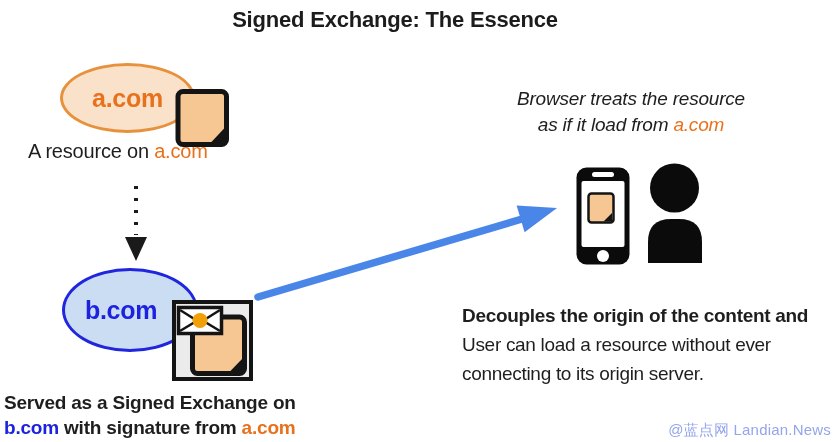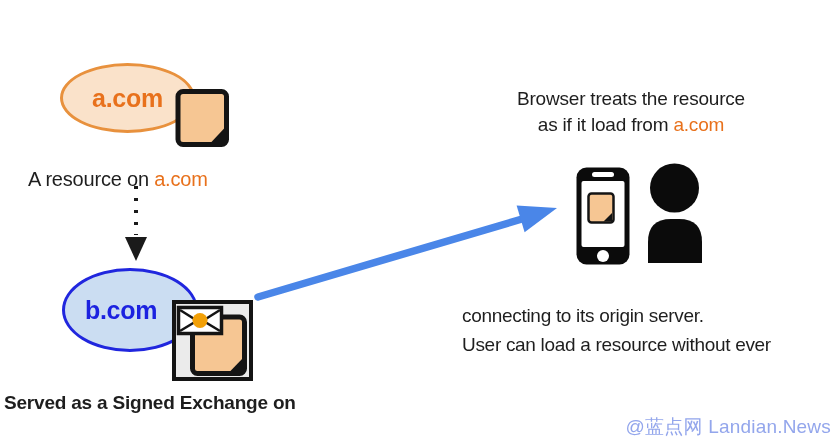--- a/index.html
+++ b/index.html
@@ -19,35 +19,36 @@
   }
   .ellipse-a{
     left:60px;top:63px;width:135px;height:70px;
     background:#fae2ca;border:3px solid #e8913d;color:#e8711c;
   }
   .ellipse-b{
     left:62px;top:268px;width:136px;height:84px;
     background:#cbddf2;border:3px solid #2026de;color:#1c22e0;
     padding-right:18px;
   }
-  .caption-a{left:28px;top:168px;font-size:20px;letter-spacing:-0.2px;white-space:nowrap;}
+  .caption-a{left:28px;top:140px;font-size:20px;letter-spacing:-0.2px;white-space:nowrap;}
   .caption-b{left:4px;top:390px;font-size:19px;line-height:25px;letter-spacing:-0.2px;white-space:nowrap;font-weight:bold;}
-  .browser-caption{left:455px;top:86px;width:352px;text-align:center;font-size:19px;line-height:26px;letter-spacing:-0.2px;}
+  .browser-caption{left:455px;top:86px;width:352px;text-align:center;font-size:19px;line-height:26px;letter-spacing:-0.2px;font-style:italic;}
   .summary{left:462px;top:301px;width:374px;font-size:19px;line-height:29px;letter-spacing:-0.3px;white-space:nowrap;}
   .summary .bold{font-weight:700;}
   .orange{color:#e8711c;}
   .blue{color:#1c22e0;}
-  .watermark{right:6px;bottom:2px;font-size:19px;color:#93a6ec;letter-spacing:0.2px;}
+  .watermark{right:6px;bottom:2px;font-size:15px;color:#93a6ec;letter-spacing:0.2px;}
   svg{display:block;}
 </style>
 </head>
 <body>
 
 <div class="stage">
 
+  <div class="abs title">Signed Exchange: The Essence</div>
 
   <div class="abs ellipse ellipse-a">
     <span>a.com</span>
   </div>
 
   <svg class="abs" style="left:175px;top:88px;" width="55" height="60" viewBox="0 0 55 60">
     <rect x="3" y="3.5" width="48.5" height="53" rx="5" fill="#f6c693" stroke="#141414" stroke-width="5"></rect>
     <polygon points="50.5,39 35,55.5 50.5,55.5" fill="#141414"></polygon>
   </svg>
 
@@ -69,20 +70,21 @@
     <rect x="20.5" y="17" width="52" height="56.5" rx="5" fill="#f6c693" stroke="#141414" stroke-width="5"></rect>
     <polygon points="71.5,57.5 55.5,74 71.5,74" fill="#141414"></polygon>
     <rect x="6.5" y="7.5" width="43" height="26" fill="#ffffff" stroke="#141414" stroke-width="3.5"></rect>
     <path d="M8 10 L28 22.5 L48 10" fill="none" stroke="#141414" stroke-width="2.5"></path>
     <path d="M8 31 L28 19 L48 31" fill="none" stroke="#141414" stroke-width="2.5"></path>
     <circle cx="28" cy="20.5" r="7.5" fill="#f2a007"></circle>
   </svg>
 
   <div class="abs caption-b">
     <div>Served as a Signed Exchange on</div>
+    <div><span class="blue">b.com</span><span> with signature from </span><span class="orange">a.com</span></div>
   </div>
 
   <svg class="abs" style="left:250px;top:192px;" width="320" height="112" viewBox="0 0 320 112">
     <line x1="8" y1="105" x2="272" y2="27" stroke="#4a86e8" stroke-width="7.5" stroke-linecap="round"></line>
     <polygon points="307,16 274.6,40.2 266.6,13.4" fill="#4a86e8"></polygon>
   </svg>
 
   <div class="abs browser-caption">
     <div>Browser treats the resource</div>
     <div><span>as if it load from </span><span class="orange">a.com</span></div>
@@ -96,19 +98,20 @@
     <rect x="13.5" y="27.5" width="25" height="29" rx="3" fill="#f6c693" stroke="#141414" stroke-width="2.5"></rect>
     <polygon points="37,47 28.5,55.5 37,55.5" fill="#141414"></polygon>
   </svg>
 
   <svg class="abs" style="left:645px;top:162px;" width="60" height="102" viewBox="0 0 60 102">
     <circle cx="29.5" cy="26" r="24.5" fill="#0b0b0b"></circle>
     <path d="M3 101 V80 Q3 57 26 57 H34 Q57 57 57 80 V101 Z" fill="#0b0b0b"></path>
   </svg>
 
   <div class="abs summary">
+    <div class="bold">Decouples the origin of the content and</div>
+    <div>User can load a resource without ever</div>
     <div>connecting to its origin server.</div>
-    <div>User can load a resource without ever</div>
   </div>
 
   <div class="abs watermark">@蓝点网 Landian.News</div>
 
 </div>
 
 </body></html>

